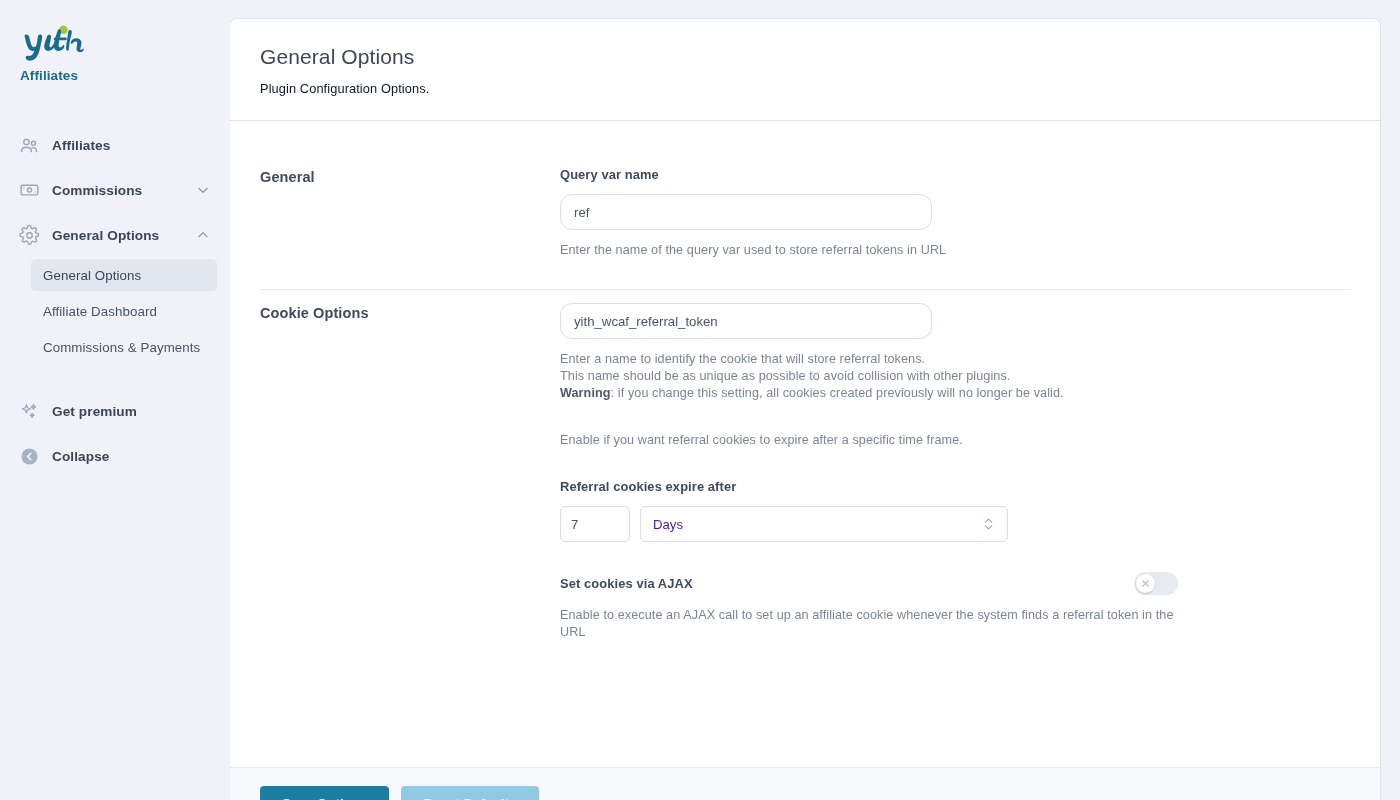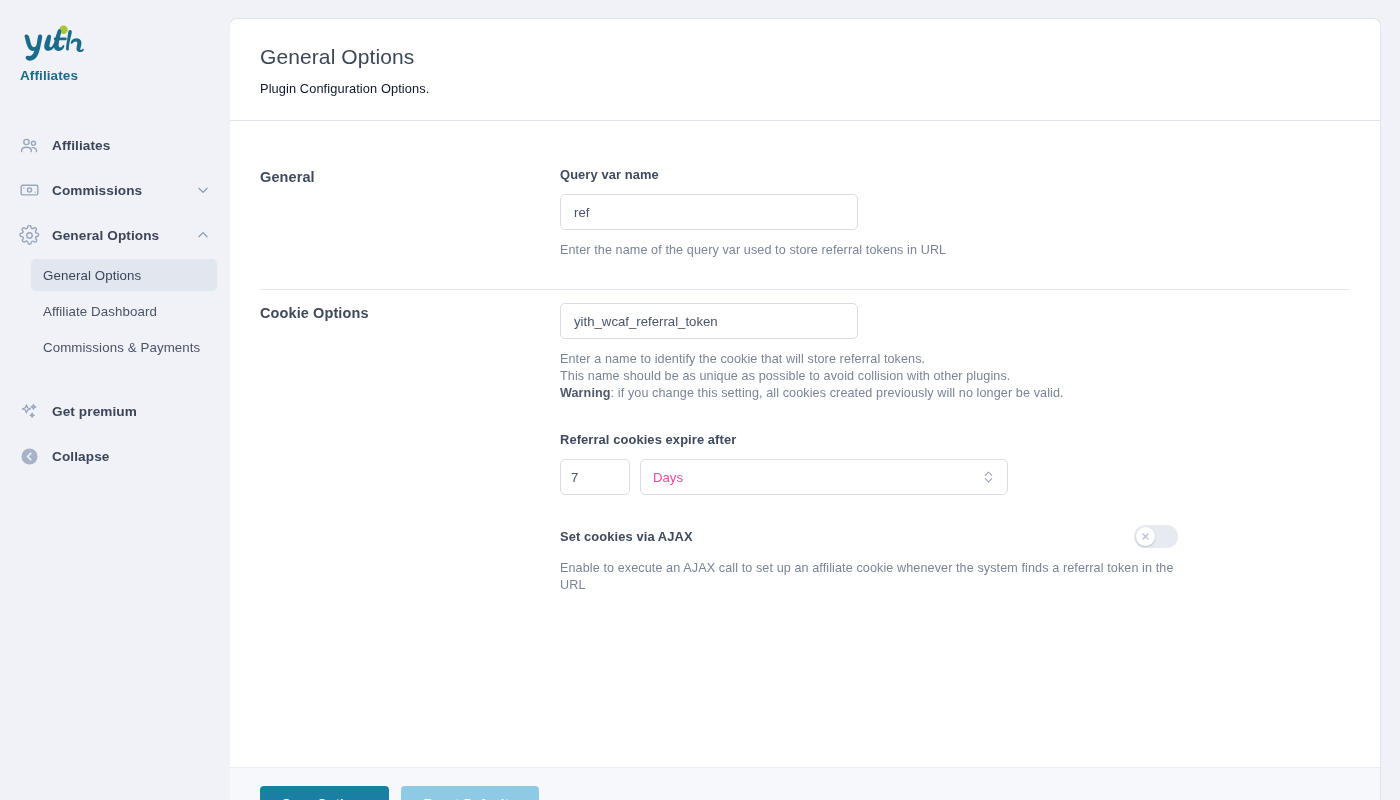--- a/index.html
+++ b/index.html
@@ -97,22 +97,22 @@
     padding-top: 2px; letter-spacing: .1px;
   }
   .section-fields { flex: 1 1 auto; max-width: 640px; }
 
   .field + .field { margin-top: 30px; }
   .field-label {
     font-size: 12.9px; color: #3f4a5e; font-weight: bold;
     letter-spacing: .1px; margin-bottom: 12px; display: block;
   }
   .text-input {
-    width: 298px; height: 36px;
-    border: 1px solid #d8dde8; border-radius: 5px;
+    width: 372px; height: 36px;
+    border: 1px solid #d8dde8; border-radius: 12px;
     background: #fff; padding: 0 13px;
     font-family: "Liberation Sans", sans-serif;
     font-size: 13.2px; color: #4a5368;
     outline: none;
   }
   .field-desc {
     margin-top: 12px; font-size: 12.6px; color: #7a8497;
     line-height: 17px; letter-spacing: .1px;
   }
   .field-desc b { color: #50596b; }
@@ -146,21 +146,21 @@
     border: 1px solid #d8dde8; border-radius: 5px;
     background: #fff; padding: 0 10px;
     font-family: "Liberation Sans", sans-serif;
     font-size: 13.2px; color: #4a5368; outline: none;
   }
   .select-box {
     width: 368px; height: 36px;
     border: 1px solid #d8dde8; border-radius: 5px;
     background: #fff; padding: 0 12px;
     display: flex; align-items: center; justify-content: space-between;
-    font-size: 13.2px; color: #ec4899; cursor: pointer;
+    font-size: 13.2px; color: #4c1d95; cursor: pointer;
   }
   .select-arrows { color: #98a2b6; display: flex; }
   .select-arrows svg { display: block; }
 
   
   .footer {
     background: #f7f8fb;
     border-top: 1px solid #e9ecf2;
     padding: 18px 30px 0 30px;
     flex: 0 0 33px;
@@ -309,20 +309,21 @@
             <div class="field">
               <input class="text-input" type="text" value="yith_wcaf_referral_token" style="">
               <div class="field-desc">
                 <div>Enter a name to identify the cookie that will store referral tokens.</div>
                 <div>This name should be as unique as possible to avoid collision with other plugins.</div>
                 <div><b>Warning</b><span>: if you change this setting, all cookies created previously will no longer be valid.</span></div>
               </div>
             </div>
 
             <div class="field">
+              <div class="field-desc">Enable if you want referral cookies to expire after a specific time frame.</div>
             </div>
 
             <div class="field">
               <label class="field-label">Referral cookies expire after</label>
               <div class="inline-group">
                 <input class="num-input" type="text" value="7" style="">
                 <div class="select-box">
                   <span>Days</span>
                   <span class="select-arrows">
                     <svg width="13" height="16" viewBox="0 0 24 28" fill="none" stroke="currentColor" stroke-width="1.9" stroke-linecap="round" stroke-linejoin="round">

